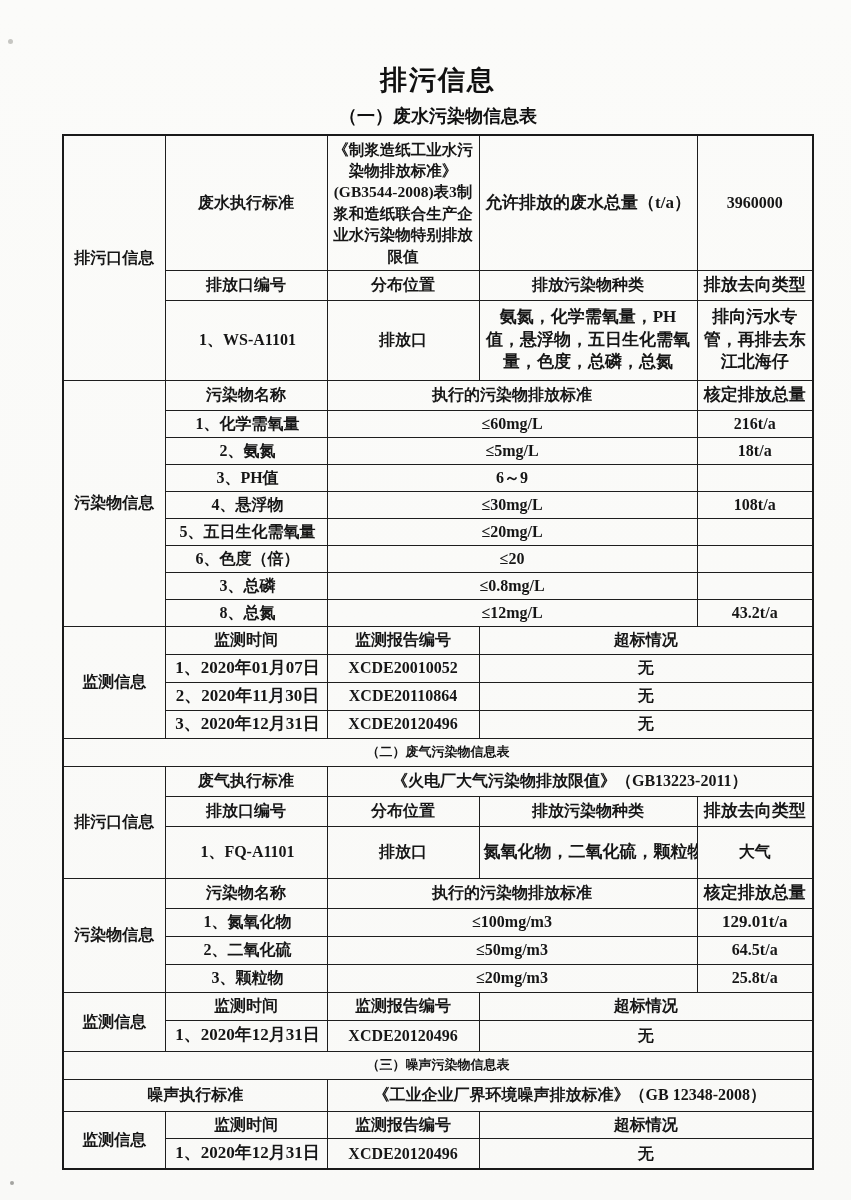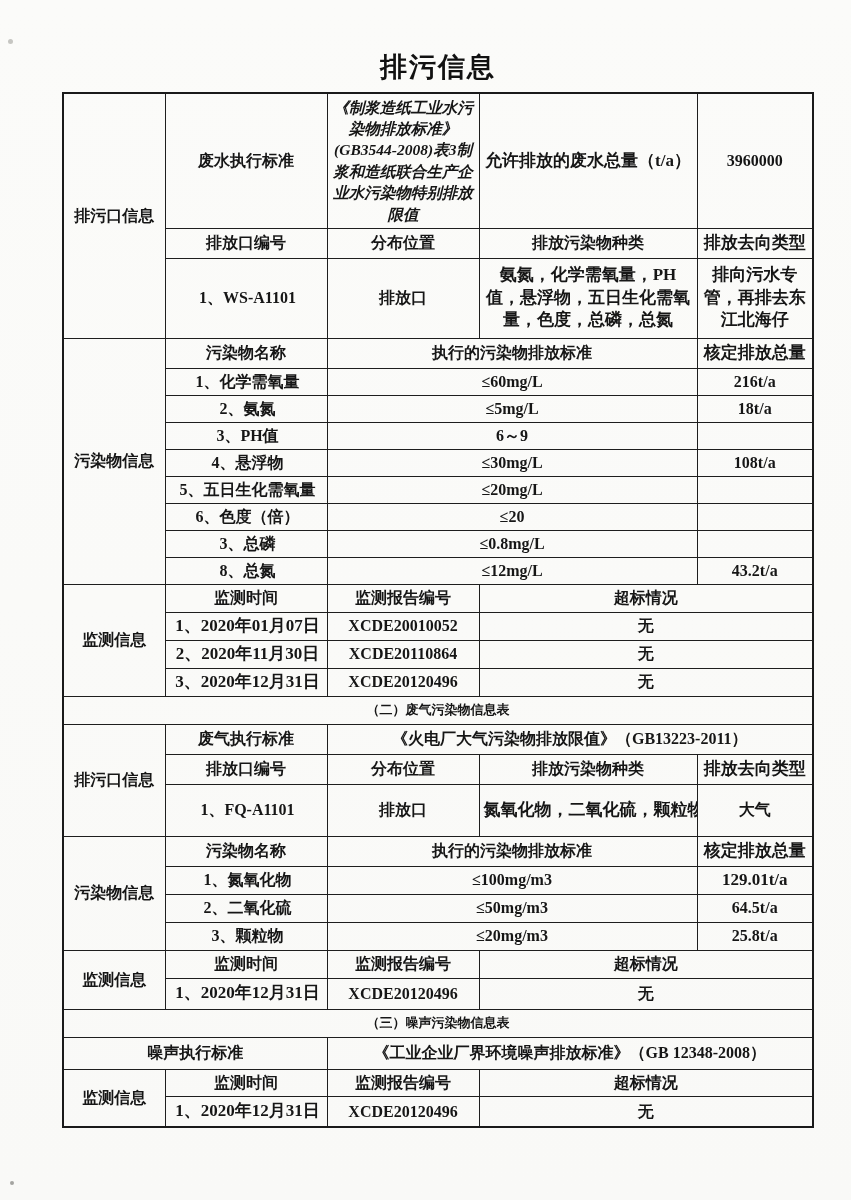--- a/index.html
+++ b/index.html
@@ -8,21 +8,21 @@
     background:#fafaf8;
     font-family:"Liberation Serif","DejaVu Serif",serif;
     color:#141414;
     position:relative;
     overflow:hidden;
   }
   .page{position:absolute;inset:0;background:
     linear-gradient(180deg,#fbfbf9 0%,#f9f9f7 100%);}
   .doc{position:absolute;left:62px;top:50px;width:752px;}
   h1.title{
-    margin:1px 0 9px 0;text-align:center;
+    margin:14px 0 9px 0;text-align:center;
     font-size:27px;font-weight:700;letter-spacing:2px;line-height:32px;color:#111;
   }
   h2.subtitle{
     margin:0 0 7px 0;text-align:center;
     font-size:18px;font-weight:700;line-height:22px;color:#111;
   }
   table.main{
     border-collapse:collapse;table-layout:fixed;width:750px;
     border:2.5px solid #1a1a1a;
   }
@@ -30,34 +30,35 @@
     border:1.6px solid #1e1e1e;
     text-align:center;vertical-align:middle;
     padding:2px 4px;
     font-size:16px;font-weight:700;line-height:1.32;color:#161616;
     overflow:hidden;
   }
   td.left{text-align:center;padding-left:7px;}
   td.small{font-size:17px;}
   td.nowrap{white-space:nowrap;}
   td.sectionrow{font-size:13px;}
-  td.stdtext{font-size:15.5px;line-height:1.38;padding:2px 3px;font-style:italic;}
+  td.stdtext{font-size:15.5px;line-height:1.38;padding:2px 3px;}
   .dot{position:absolute;border-radius:50%;background:#b9b9b4;opacity:.8;}
   .dot.top{left:8px;top:39px;width:5px;height:5px;}
   .dot.bottom{left:10px;top:1181px;width:4px;height:4px;background:#8f8f8a;}
 </style>
 </head>
 <body>
 
 <div class="page">
   <div class="dot top"></div>
   <div class="dot bottom"></div>
 
   <div class="doc">
     <h1 class="title">排污信息</h1>
+    <h2 class="subtitle">（一）废水污染物信息表</h2>
 
     <table class="main">
       <colgroup>
         <col style="width:102px">
           <col style="width:162px">
           <col style="width:152px">
           <col style="width:218px">
           <col style="width:116px">
       </colgroup>
       <tbody>

